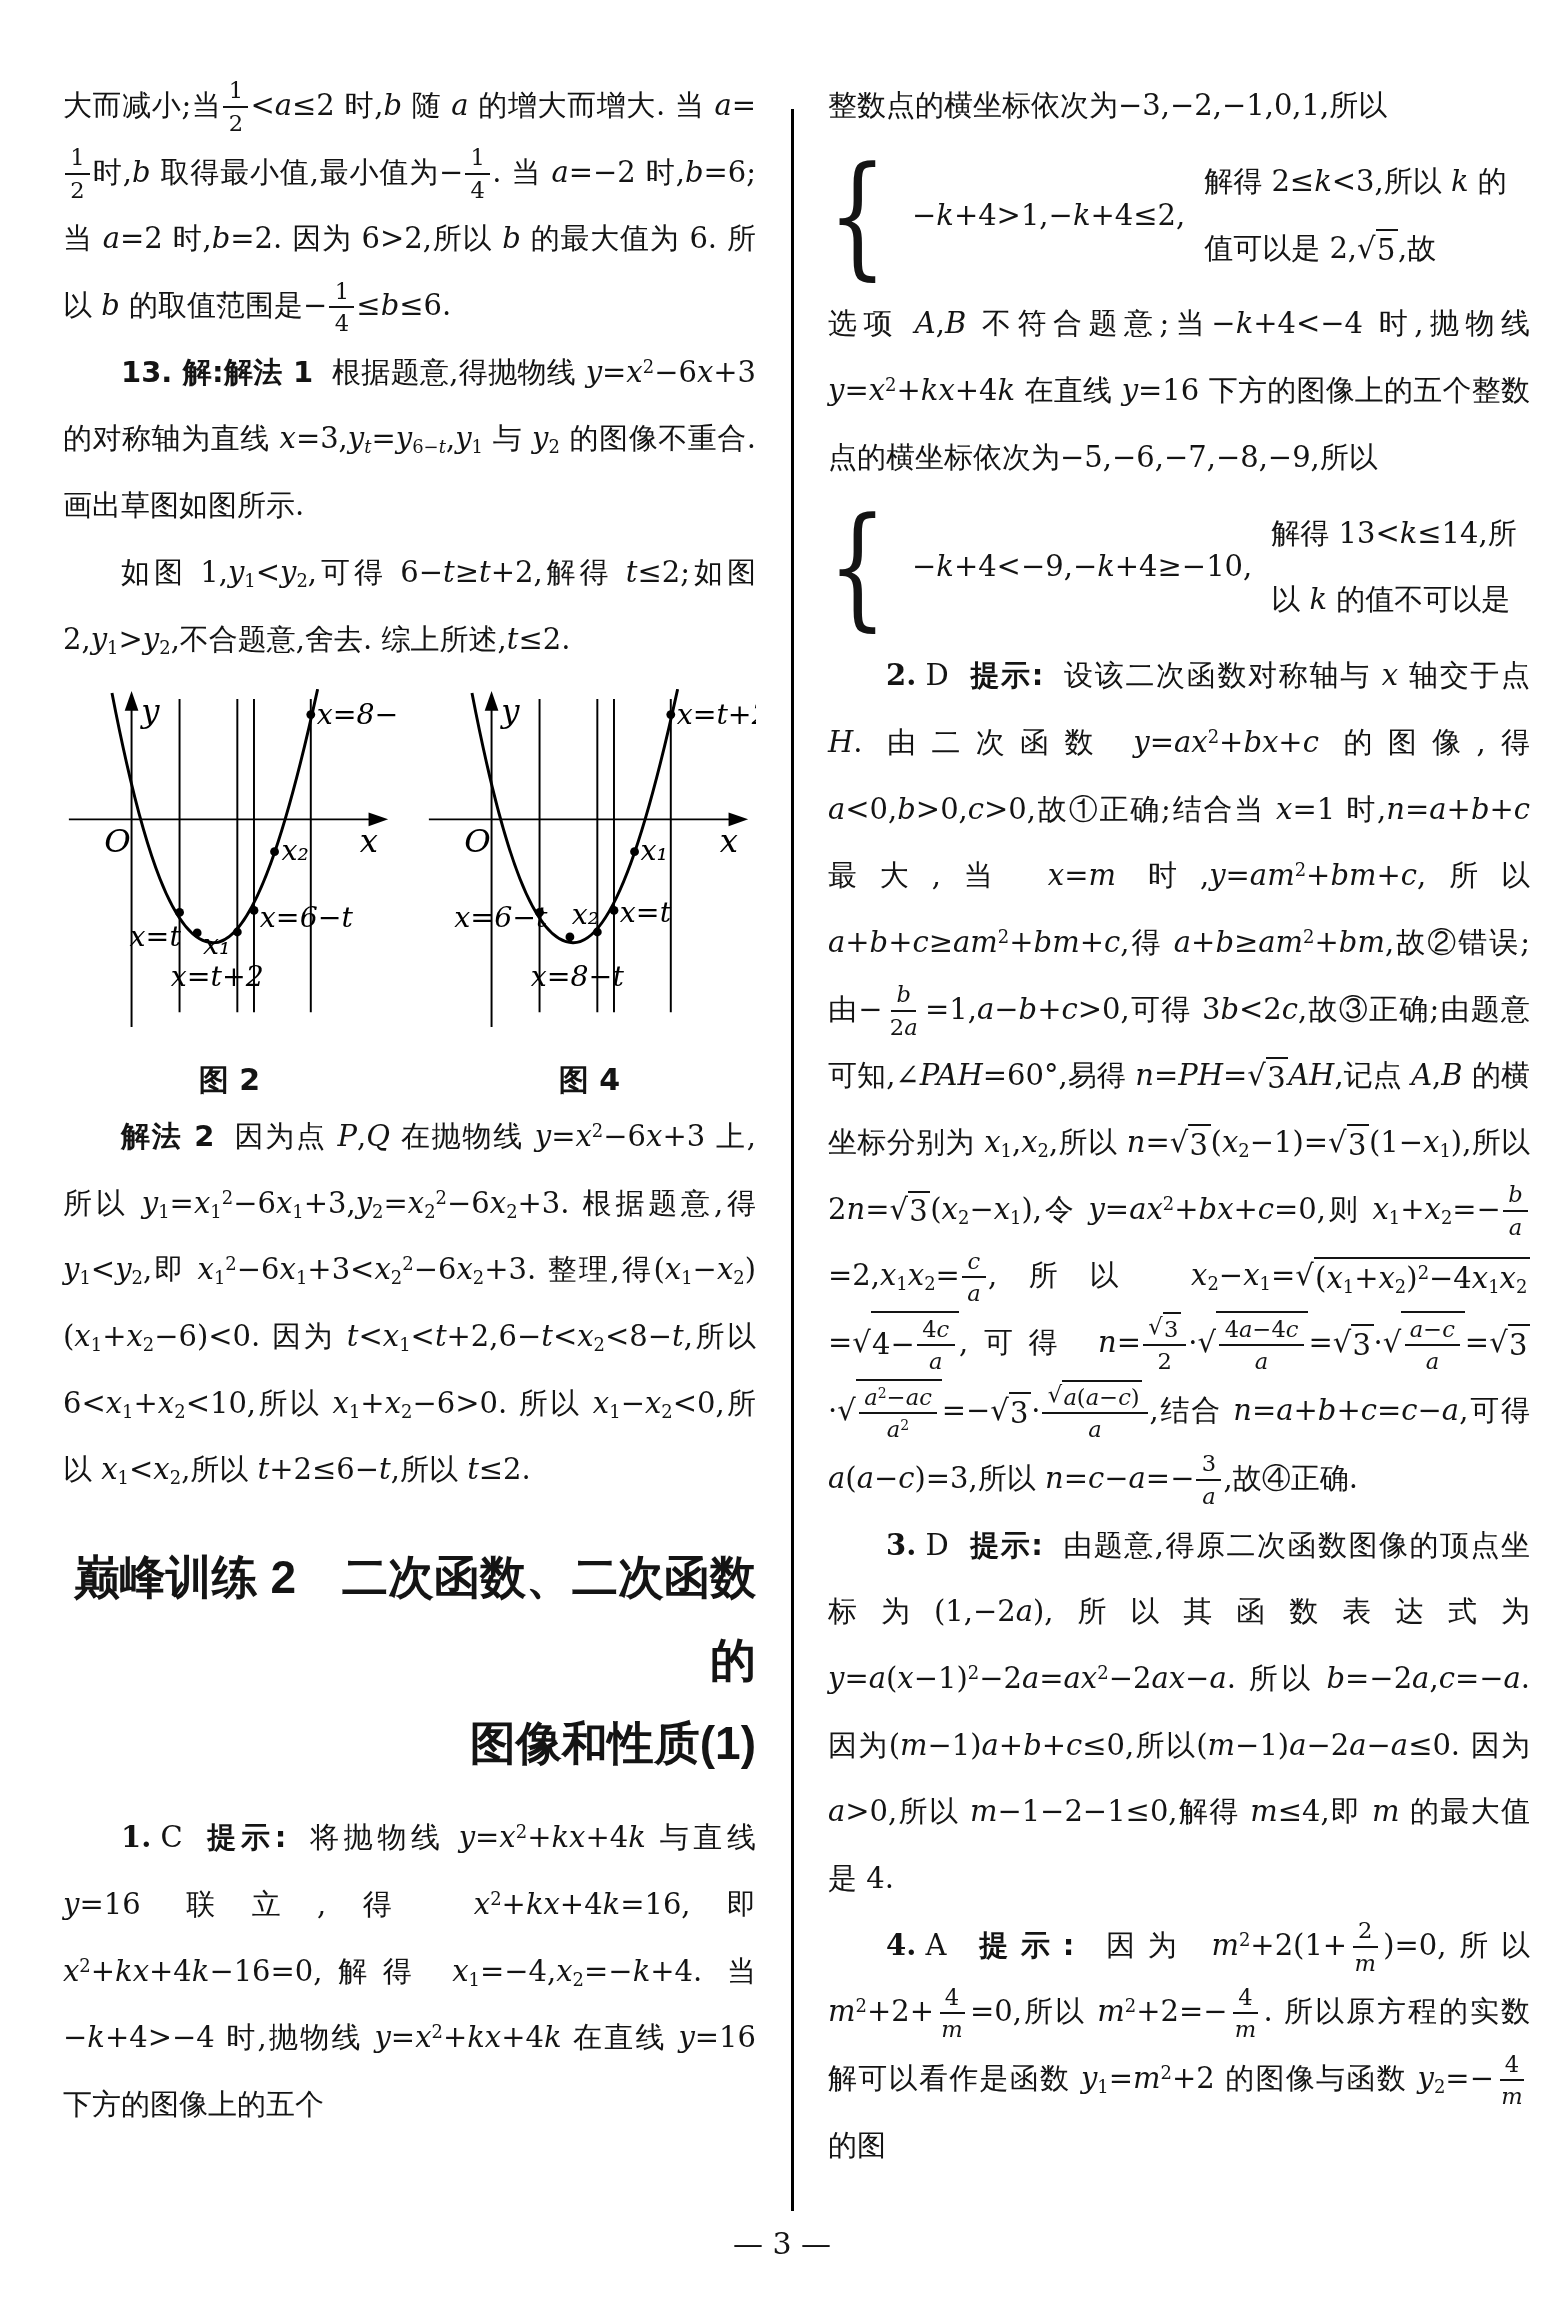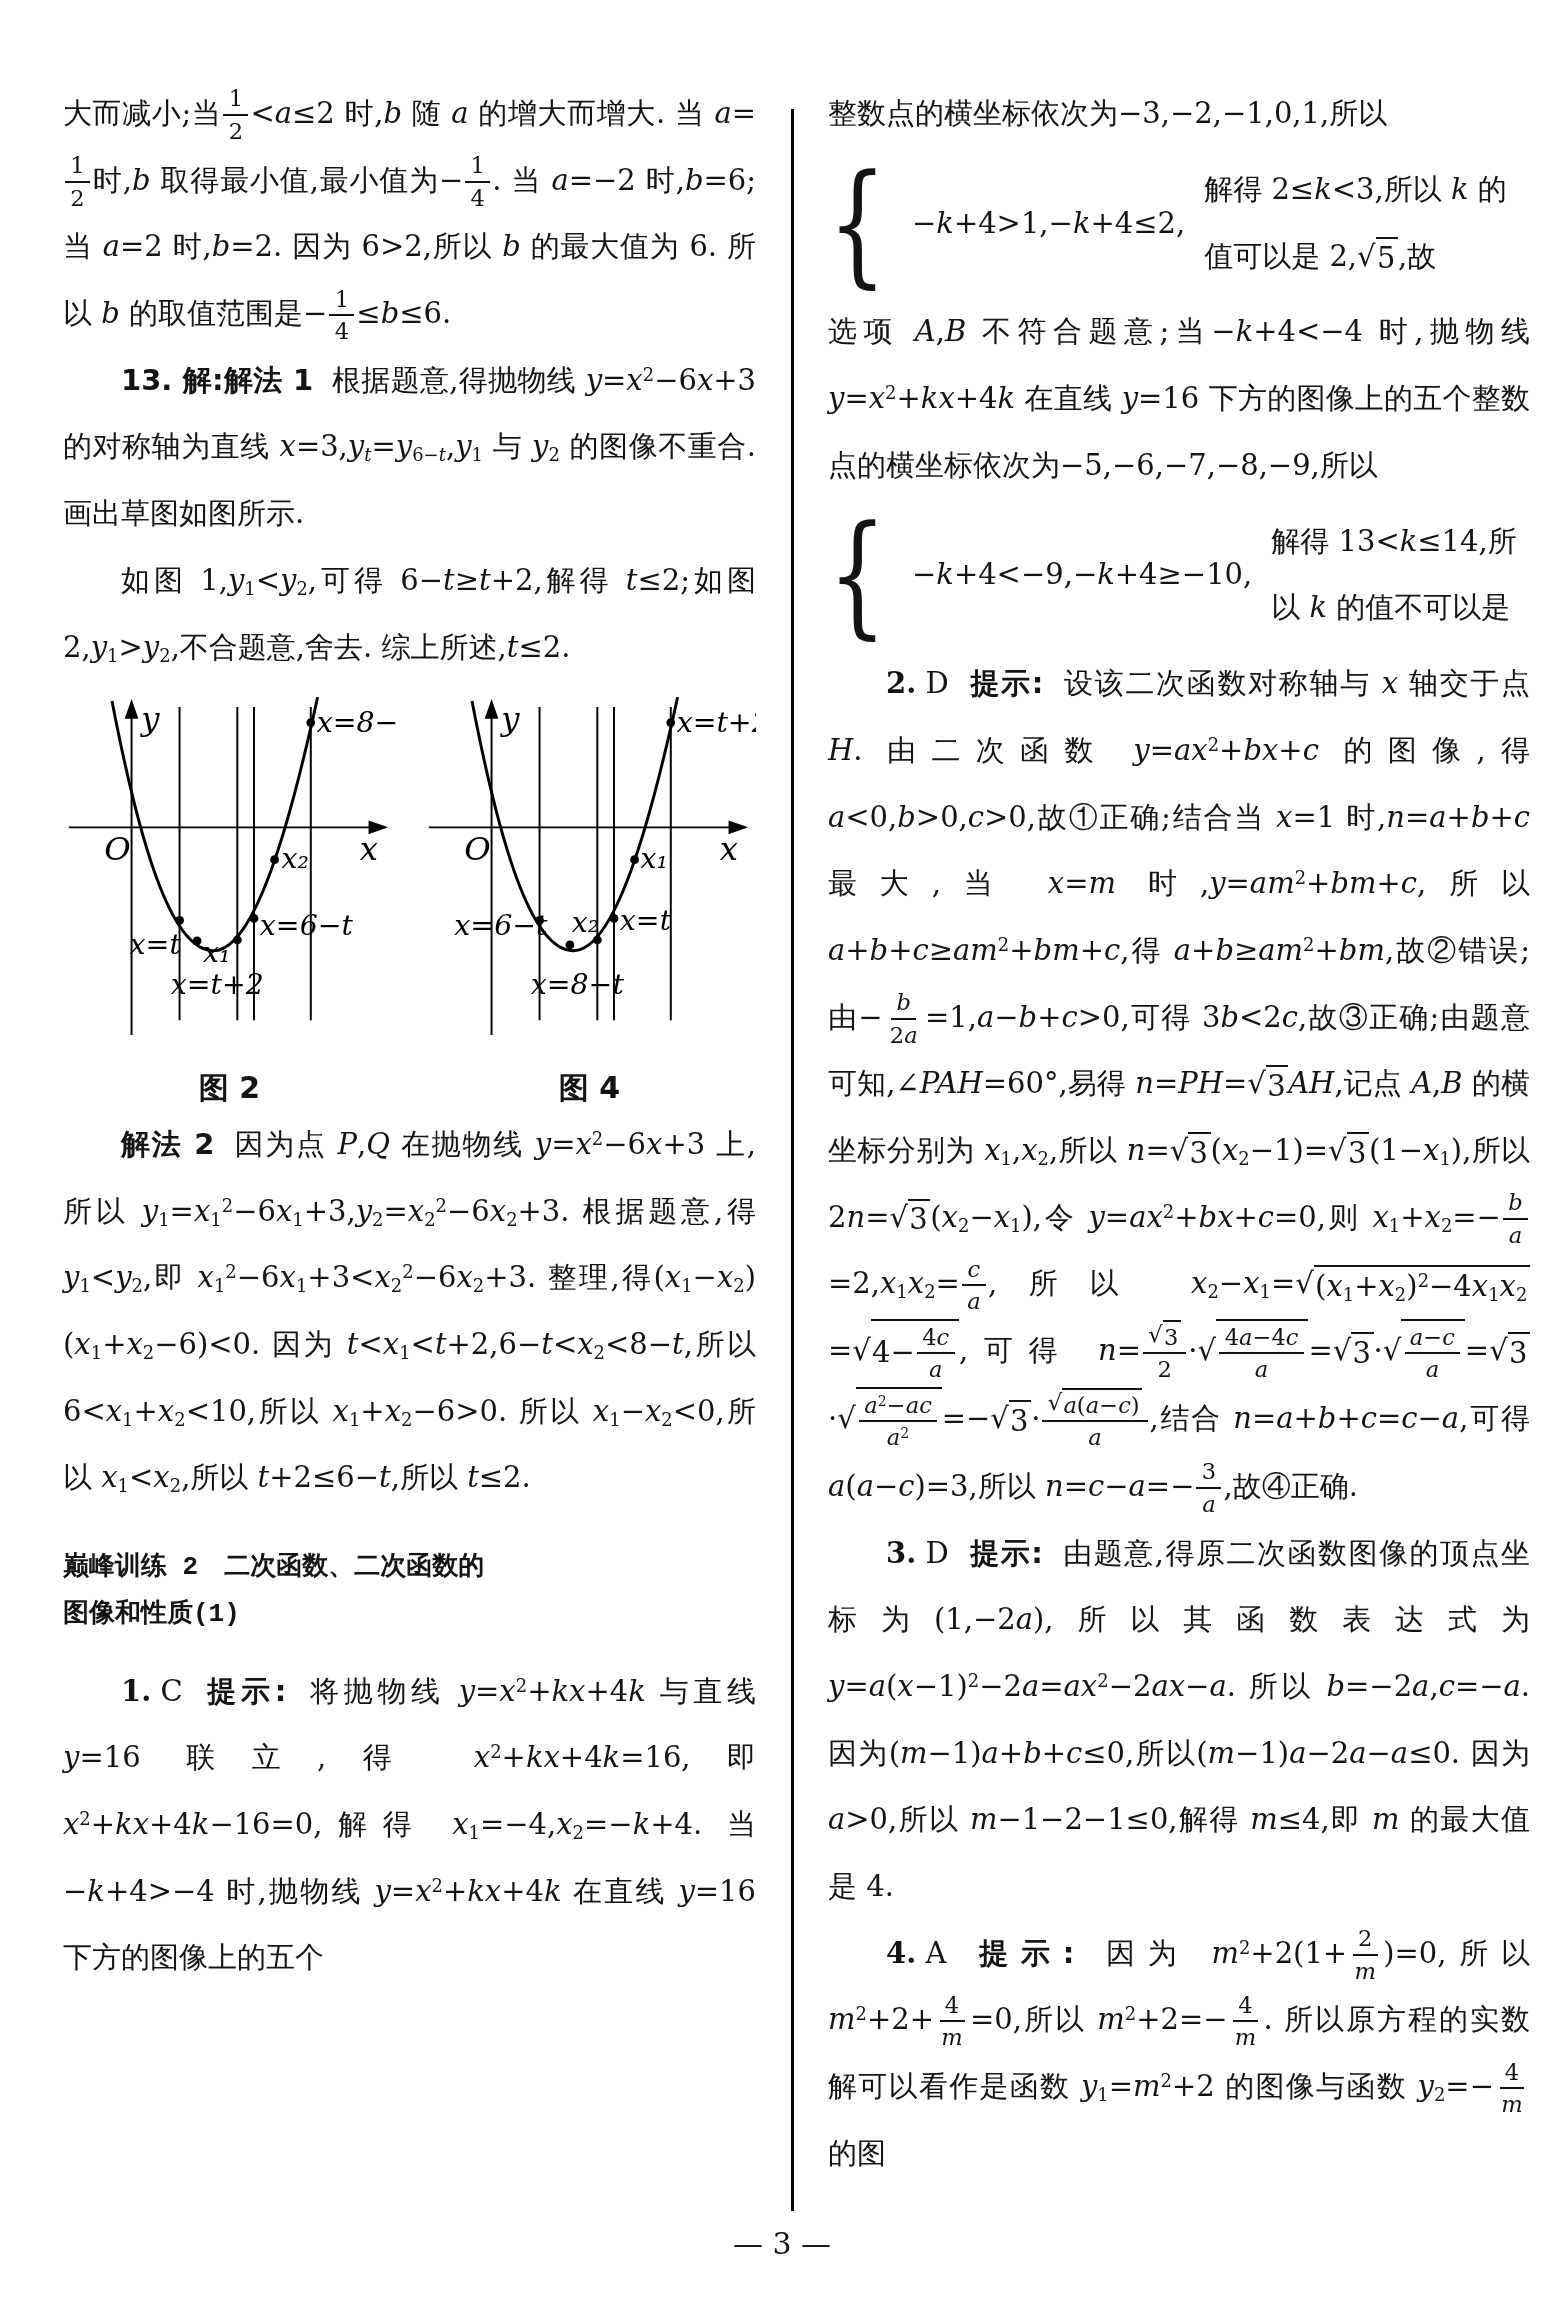--- a/index.html
+++ b/index.html
@@ -1,18 +1,18 @@
 <!DOCTYPE html>
 <html style="font-size:10.5px"><head>
 <meta charset="utf-8">
 <style>
   html,body { margin:0; padding:0; background:#e8e8e8; }
   .page { position:relative; width:1564px; height:2319px; background:#ffffff; overflow:hidden;
           color:#141414; font-family:"DejaVu Serif", serif; font-size:29px; line-height:2.3; }
-  .col { position:absolute; top:80px; }
+  .col { position:absolute; top:72px; }
   .col-left  { left:63px;  width:693px; }
   .col-right { left:828px; width:702px; }
   .divider { position:absolute; left:791px; top:109px; width:2.6px; height:2102px; background:#000; }
   .para { margin:0; text-align:justify; }
   .indent { text-indent:2em; }
   .lead { font-weight:bold; font-family:"DejaVu Sans", sans-serif; margin-right:18.4px; }
   .qnum { font-weight:bold; margin-right:9.2px; }
   .qans { margin-right:20px; }
   .hint { font-weight:bold; font-family:"DejaVu Sans", sans-serif; margin-right:19px; }
   i { font-style:italic; }
@@ -23,22 +23,22 @@
   .fn { border-bottom:2px solid #141414; padding:0 5.3px; }
   .fd { padding:0 5.3px; }
   .rad { white-space:nowrap; }
   .ov { display:inline-block; border-top:2px solid #141414; padding:0.7px 2.6px 0 1.3px;
         vertical-align:middle; line-height:1.3; text-indent:0; }
   .sys { display:flex; align-items:center; margin:9.2px 0; }
   .brace { font-size:132px; line-height:1; font-weight:200; transform:scaleX(0.7);
            transform-origin:left center; margin-right:0px; }
   .sys-lines { display:flex; flex-direction:row; line-height:2.0; }
   .sys-after { margin-left:19px; }
-  .section-title { margin:33px 0 20px 0; text-align:left; font-weight:bold;
-                   font-family:Liberation Mono, monospace; font-size:26px; line-height:1.8; }
+  .section-title { margin:33px 0 20px 0; text-align:right; font-weight:bold;
+                   font-family:Liberation Sans, sans-serif; font-size:46px; line-height:1.8; }
   .figs { display:flex; justify-content:space-between; margin:17px 0 4px 0; }
   .fig { width:333px; text-align:center; }
   .fig-cap { font-weight:bold; font-size:30px; line-height:1.3; margin-top:4px;
              font-family:"DejaVu Sans", sans-serif; }
   .gline { stroke:#000; stroke-width:2; fill:none; }
   .gcurve { stroke:#000; stroke-width:3; fill:none; }
   .gdot { fill:#000; stroke:none; }
   .garr { fill:#000; stroke:none; }
   .gtext { font-family:"DejaVu Serif", serif; font-style:italic; font-size:29px; fill:#000; }
   .gbig { font-size:33px; }

